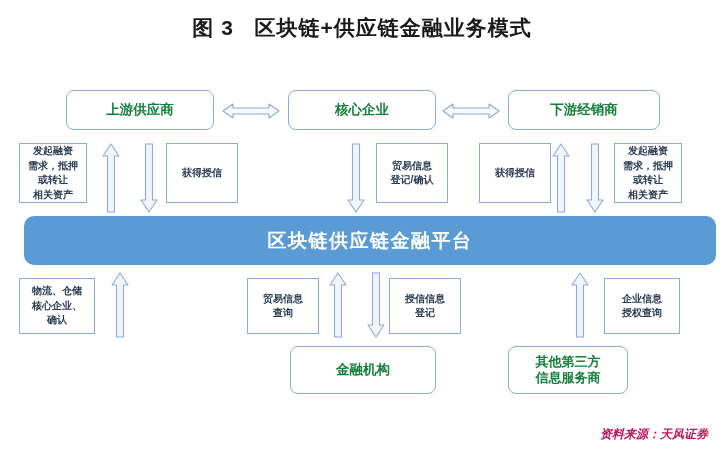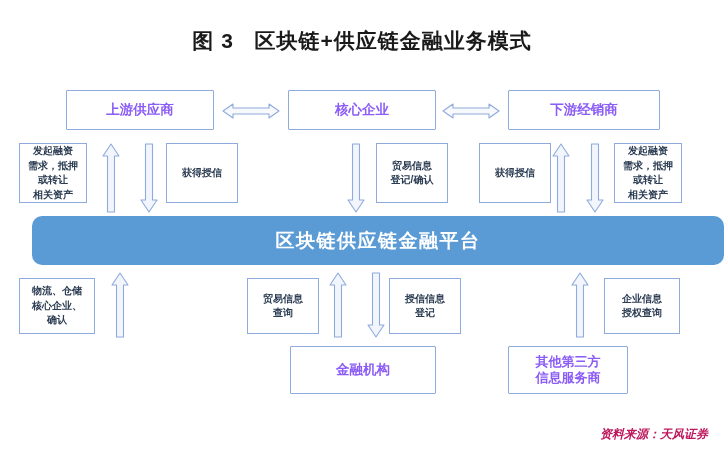--- a/index.html
+++ b/index.html
@@ -21,37 +21,36 @@
     position: absolute;
     left: 0;
     top: 14px;
     width: 724px;
     text-align: center;
     font-size: 21px;
     font-weight: bold;
     color: #1a1a1a;
     letter-spacing: 1px;
     white-space: pre;
-    margin-top: 13px;
   }
 
   
   .entity {
     position: absolute;
     box-sizing: border-box;
     border: 1.3px solid #8faadc;
-    border-radius: 1px;
+    border-radius: 8px;
     background: #ffffff;
     display: flex;
     align-items: center;
     justify-content: center;
     text-align: center;
     font-size: 13.5px;
     font-weight: bold;
-    color: #8b5cf6;
+    color: #15803d;
     line-height: 1.25;
   }
   .entity.two-line { font-size: 13px; }
 
   
   .platform {
     position: absolute;
     box-sizing: border-box;
     border-radius: 10px;
     background: #5b9bd5;
@@ -173,21 +172,21 @@
       <path d="M 10 1 L 2 13 L 6.5 13 L 6.5 69 L 13.5 69 L 13.5 13 L 18 13 Z" fill="#F2F5FB" stroke="#8FAADC" stroke-width="1.1" stroke-linejoin="round"></path>
     </svg>
   </div>
 
   <div class="arrow" style="left:585px; top:143px;">
     <svg width="20" height="70" viewBox="0 0 20 70">
       <path d="M 10 69 L 2 57 L 6.5 57 L 6.5 1 L 13.5 1 L 13.5 57 L 18 57 Z" fill="#F2F5FB" stroke="#8FAADC" stroke-width="1.1" stroke-linejoin="round"></path>
     </svg>
   </div>
 
-  <div class="platform" style="left:32px; top:216px; width:692px; height:49px;">
+  <div class="platform" style="left:24px; top:216px; width:692px; height:49px;">
     <span>区块链供应链金融平台</span>
   </div>
 
   <div class="note" style="left:19px; top:278px; width:76px; height:56px;">
     <span><span>物流、仓储</span><br><span>核心企业、</span><br><span>确认</span></span>
   </div>
 
   <div class="note" style="left:247px; top:278px; width:72px; height:56px;">
     <span><span>贸易信息</span><br><span>查询</span></span>
   </div>

